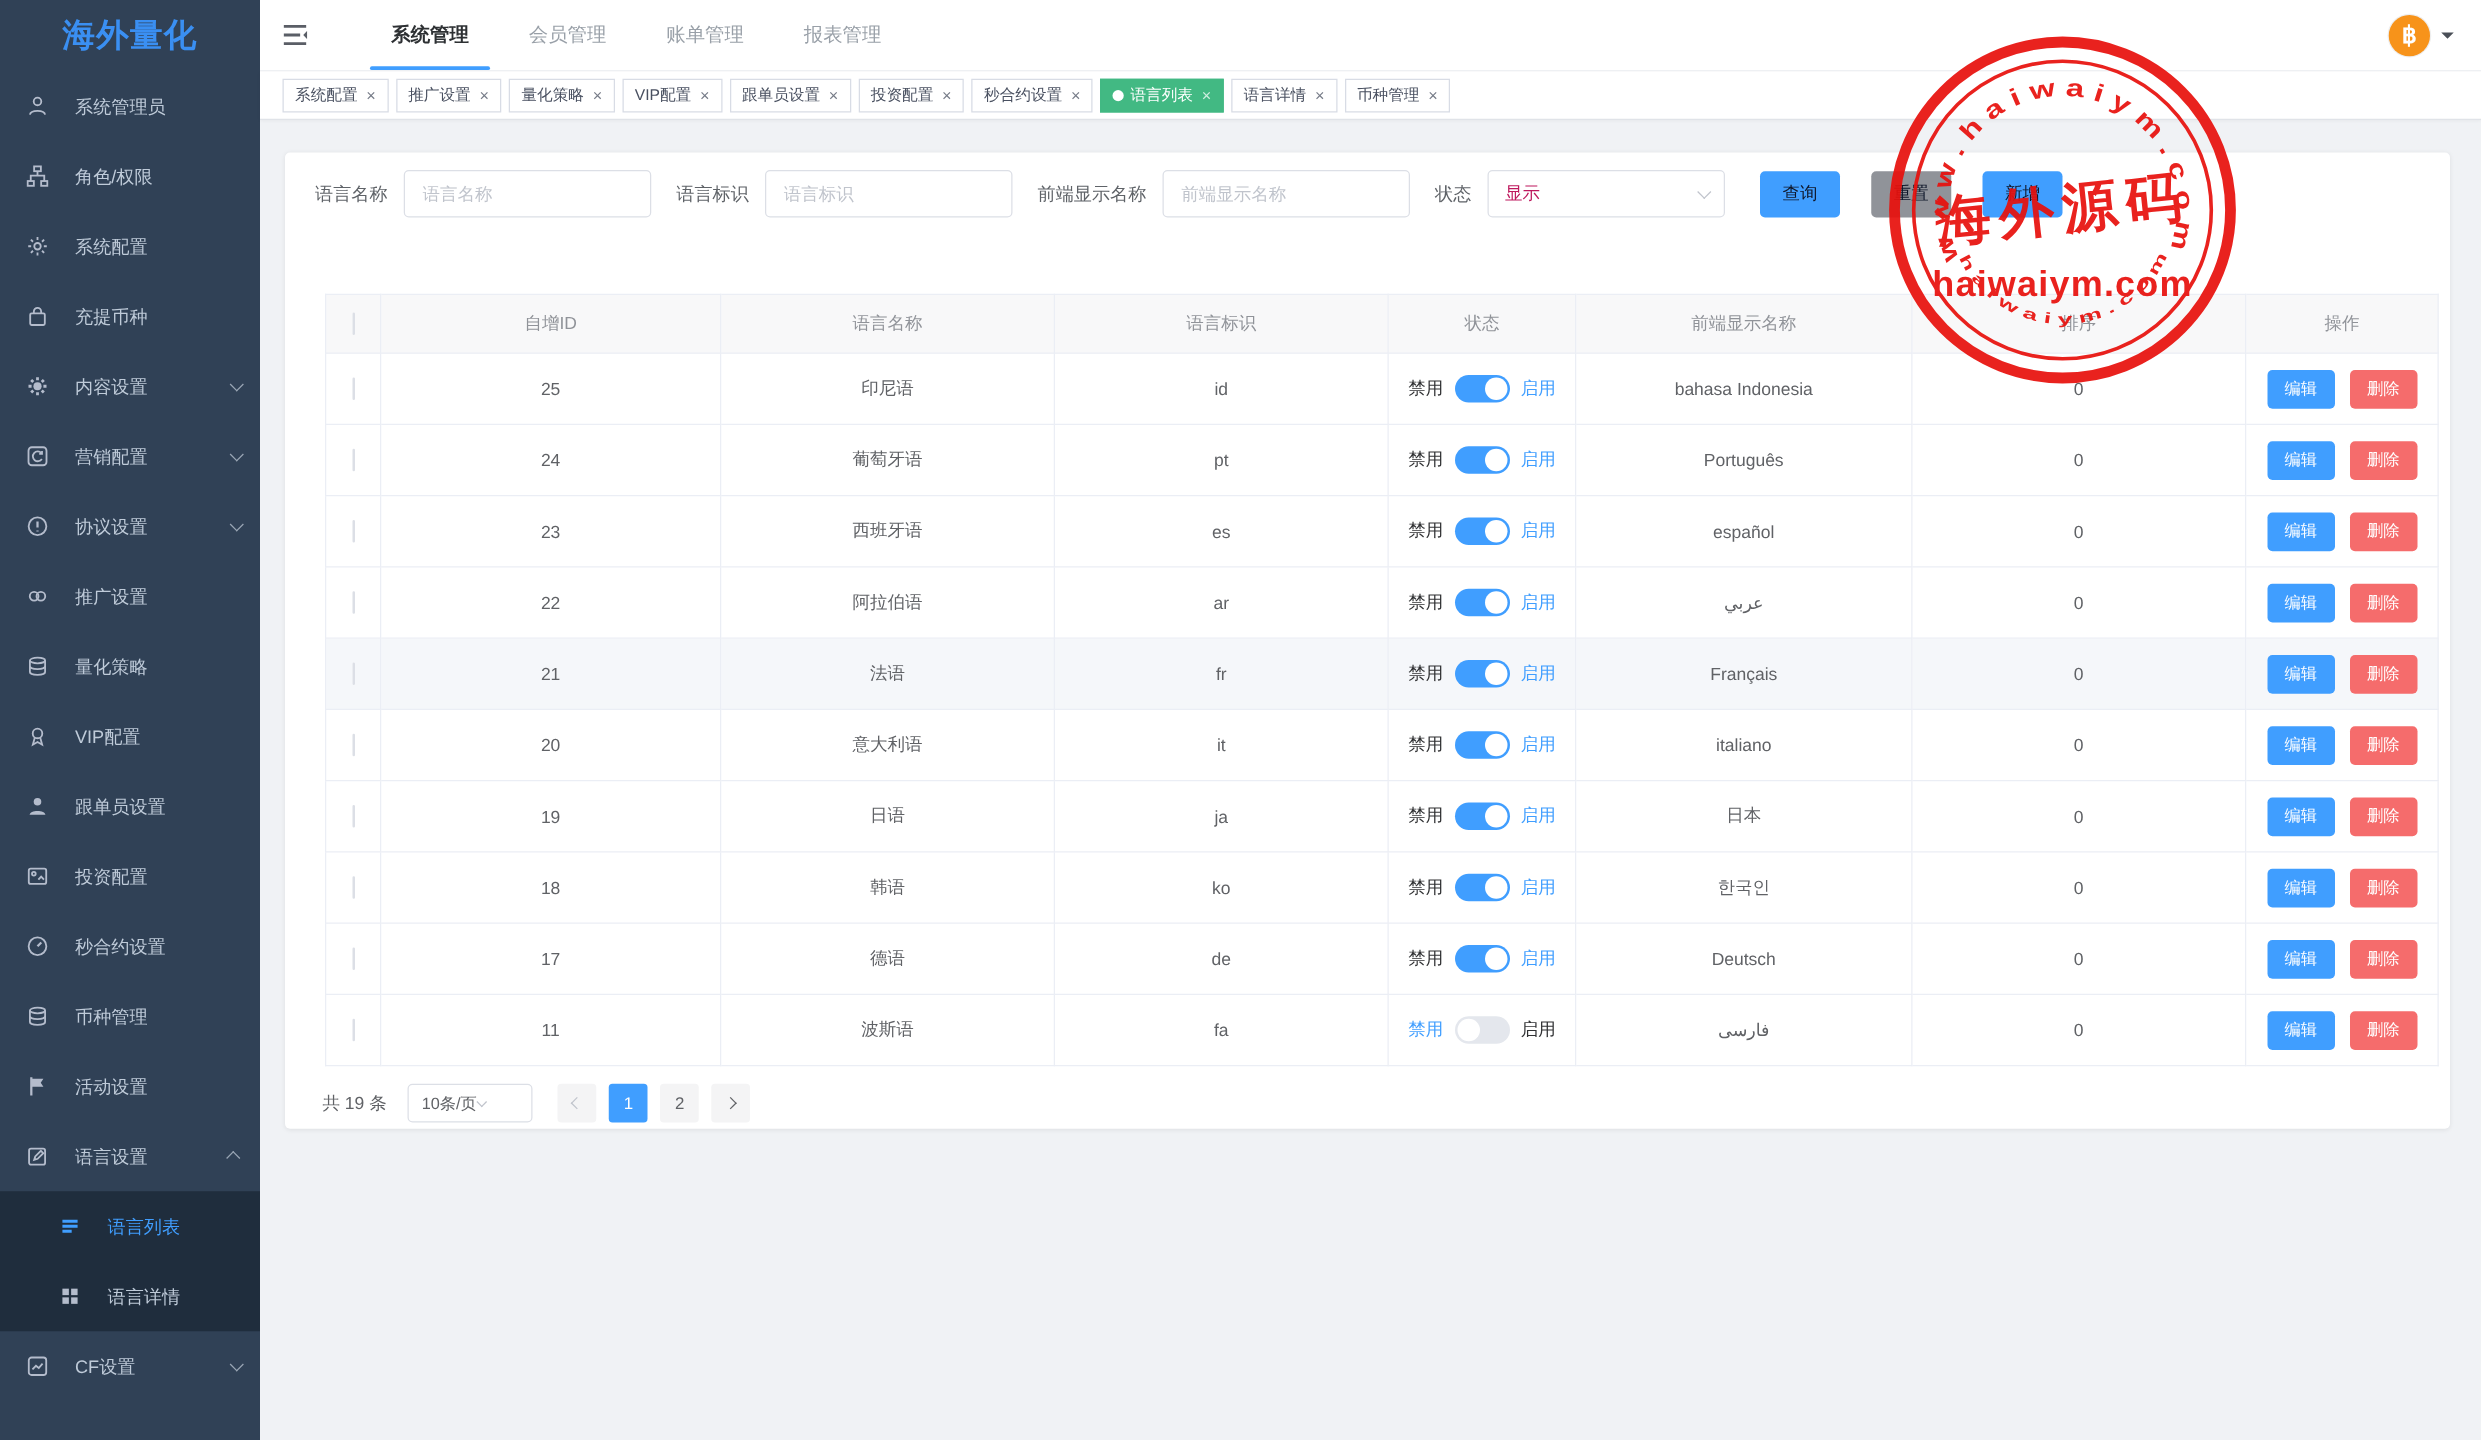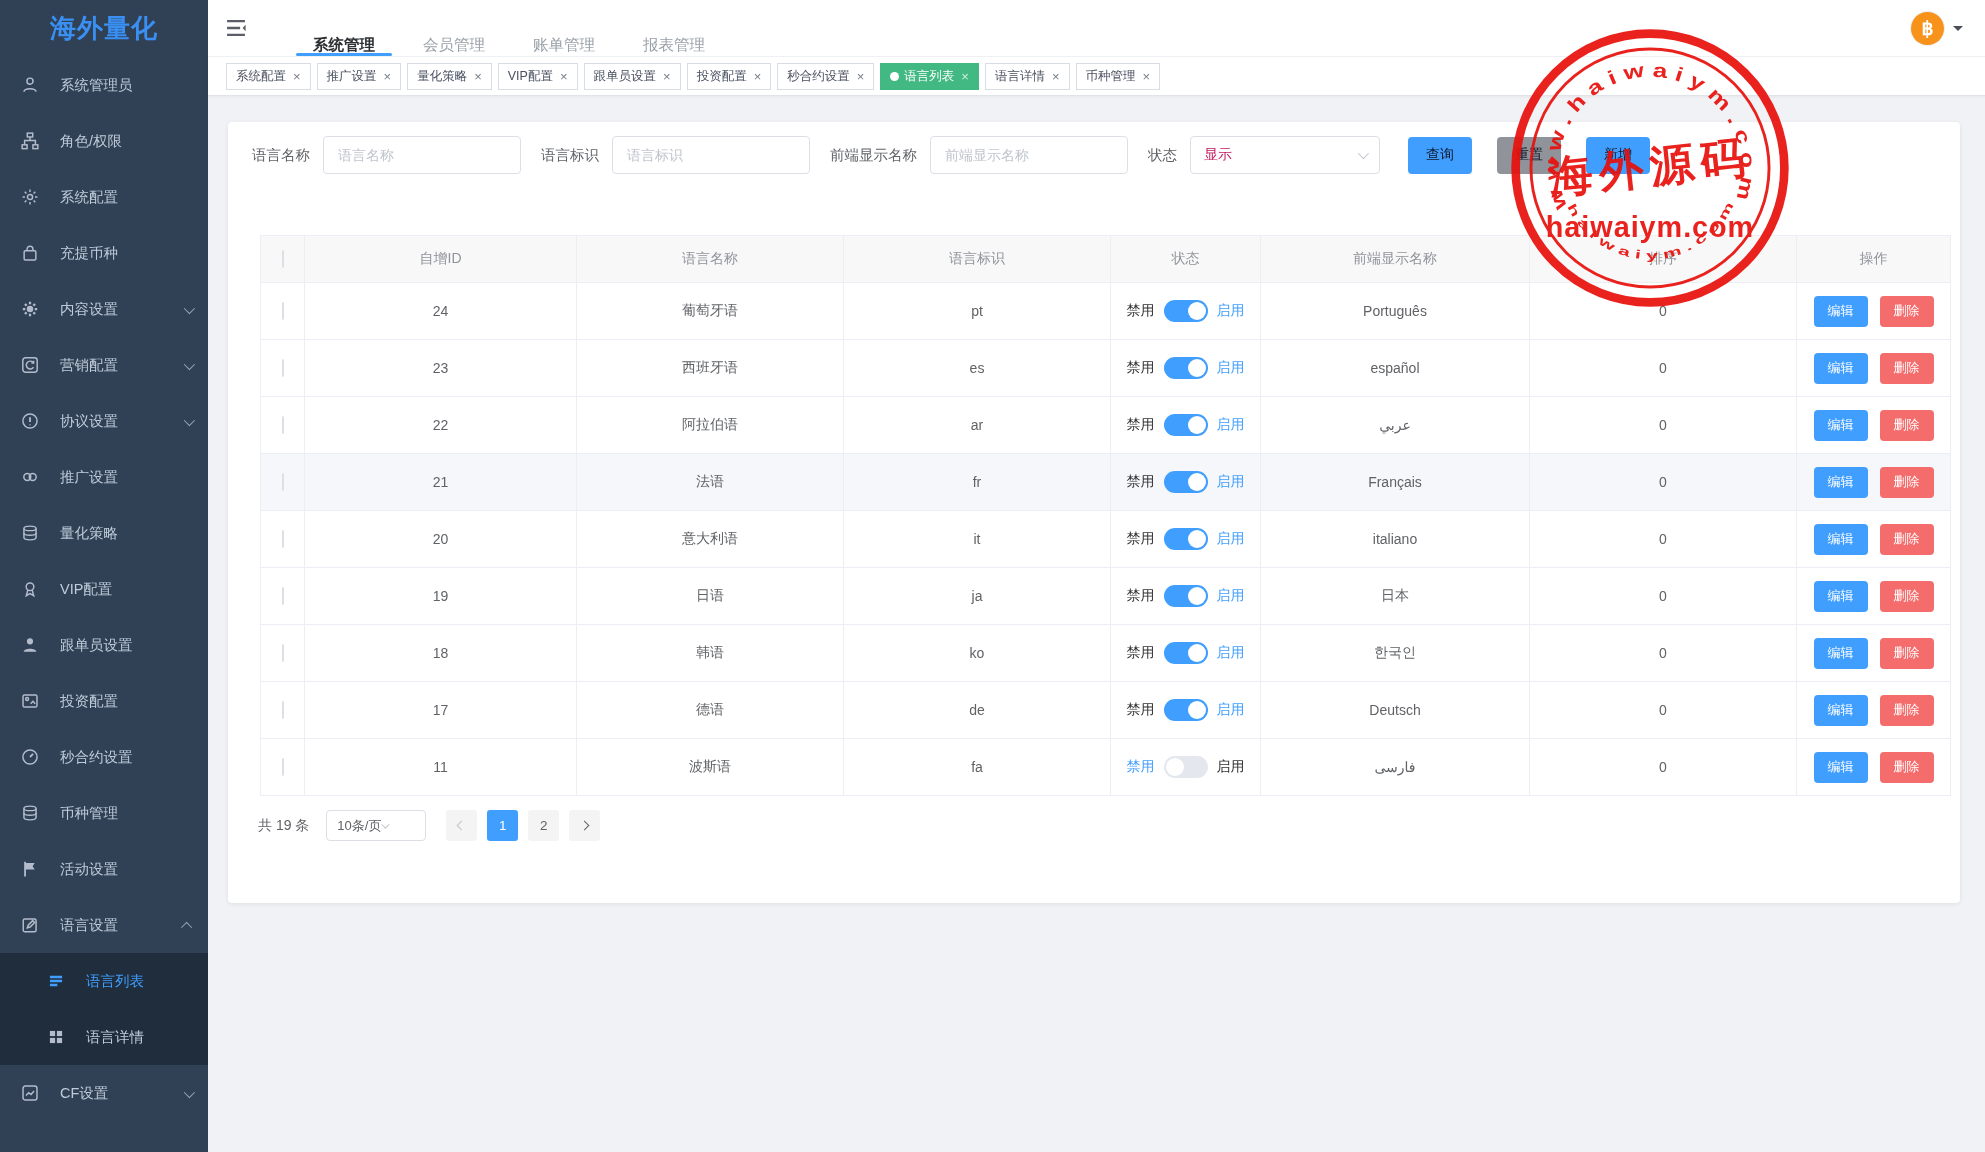--- a/index.html
+++ b/index.html
@@ -33,21 +33,21 @@
   .chevron.up   { transform:rotate(-135deg) translateY(-2px); }
   .chevron.left { transform:rotate(135deg); }
   .chevron.right{ transform:rotate(-45deg); }
 
   
   .main { flex:1; display:flex; flex-direction:column; min-width:0; }
 
   .topbar { height:57px; background:#fff; display:flex; align-items:center;
             border-bottom:1px solid #eef0f3; position:relative; }
   .hamburger { margin:0 16px 0 17px; color:#5a5e66; cursor:pointer; display:inline-flex; }
-  .topnav { display:flex; height:100%; margin-left:26px;align-items:flex-end; }
+  .topnav { display:flex; height:100%; margin-left:26px; }
   .topnav-item { padding:0 24px; display:flex; align-items:center; font-size:15.5px;
                  color:#99a0a8; position:relative; cursor:pointer; }
   .topnav-item.active { color:#2d3033; font-weight:bold; }
   .topnav-item.active::after { content:""; position:absolute; left:7px; right:7px; bottom:0;
                                height:3px; background:#409eff; border-radius:2px; }
   .user-wrap { margin-left:auto; margin-right:22px; display:flex; align-items:center; gap:9px; cursor:pointer; }
   .avatar { width:33px; height:33px; border-radius:50%; background:#f7931a; color:#fff;
             display:flex; align-items:center; justify-content:center; font-size:19px; font-weight:bold;
             box-shadow:0 0 0 1px #eee; }
   .caret-down { width:0; height:0; border:5px solid transparent; border-top-color:#4a4f57; margin-top:5px; }
@@ -425,20 +425,36 @@
                   <th>语言标识</th>
                   <th>状态</th>
                   <th>前端显示名称</th>
                   <th>排序</th>
                   <th>操作</th>
                 </tr>
               </thead>
             <tbody id="table-body">
                 <tr>
                   <td><span class="cb"></span></td>
+                  <td>25</td>
+                  <td>印尼语</td>
+                  <td>id</td>
+                  <td>
+                    <div class="status-cell">
+                      <span class="st-txt st-dark">禁用</span>
+                      <span class="toggle"></span>
+                      <span class="st-txt st-blue">启用</span>
+                    </div>
+                  </td>
+                  <td>bahasa Indonesia</td>
+                  <td>0</td>
+                  <td><button class="act-btn act-edit">编辑</button><button class="act-btn act-del">删除</button></td>
+                </tr>
+                <tr>
+                  <td><span class="cb"></span></td>
                   <td>24</td>
                   <td>葡萄牙语</td>
                   <td>pt</td>
                   <td>
                     <div class="status-cell">
                       <span class="st-txt st-dark">禁用</span>
                       <span class="toggle"></span>
                       <span class="st-txt st-blue">启用</span>
                     </div>
                   </td>

